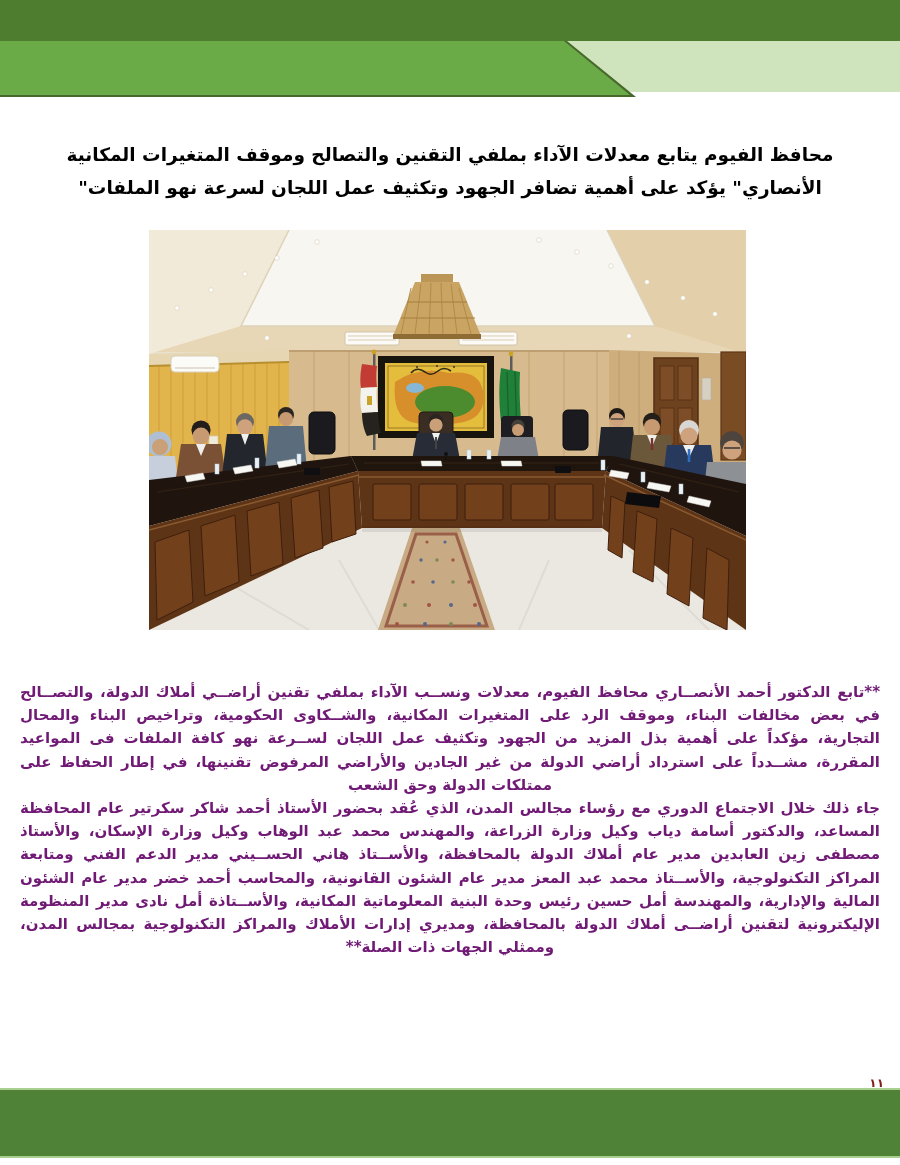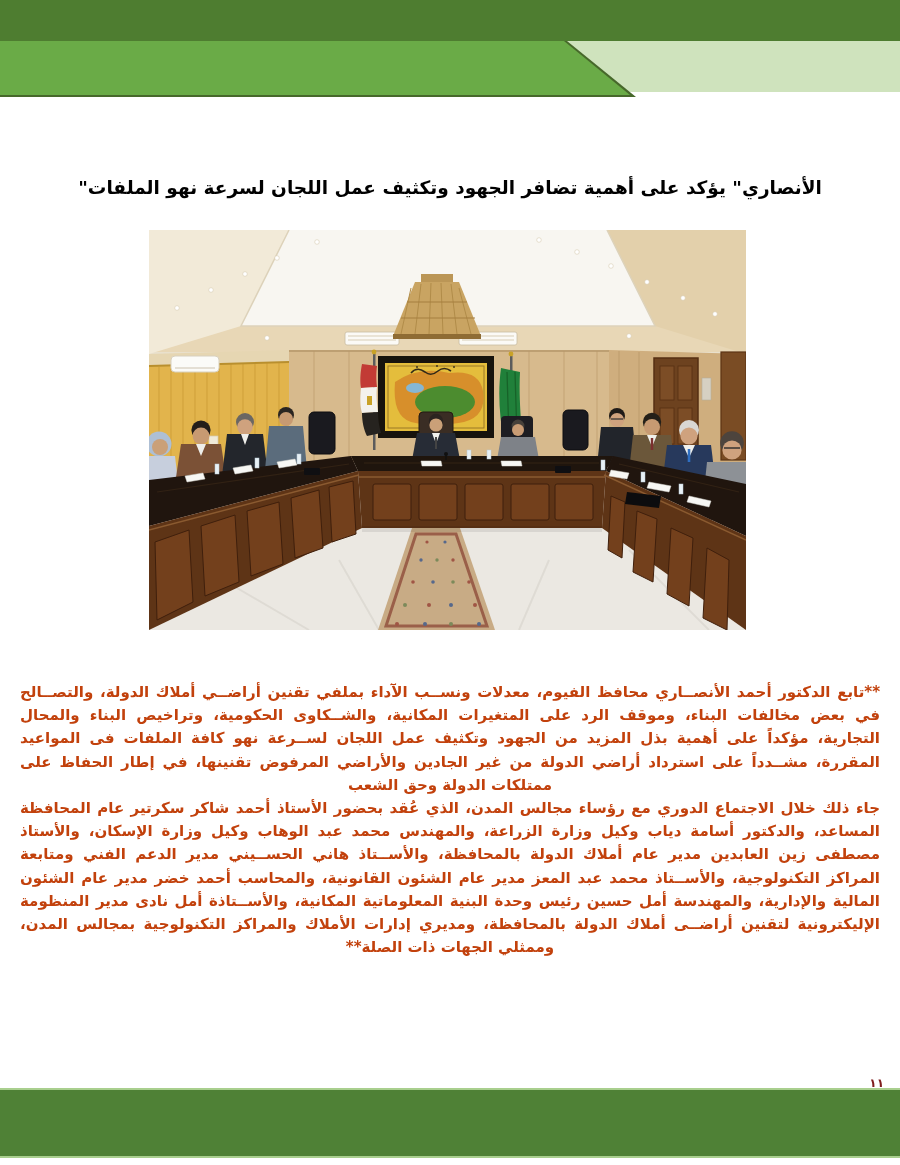--- a/index.html
+++ b/index.html
@@ -16,40 +16,40 @@
   .band-mid{position:absolute;top:0;left:0;width:900px;height:54px;background:#6aab47;
     clip-path:polygon(0 0,564px 0,630px 54px,0 54px);}
   
   .title{position:absolute;top:126px;left:60px;width:780px;direction:rtl;text-align:center;
     font-weight:bold;font-size:18.5px;line-height:33px;color:#000;}
   
   .photo{position:absolute;left:149px;top:230px;width:597px;height:400px;}
   .photo svg{display:block;width:597px;height:400px;}
   
   .body-text{position:absolute;top:681px;left:20px;right:20px;direction:rtl;
-    font-weight:bold;font-size:15px;line-height:23.2px;color:#c2410c;}
+    font-weight:bold;font-size:15px;line-height:23.2px;color:#701a75;}
   .body-text p{margin:0;text-align:justify;text-align-last:center;}
   
   .page-num{position:absolute;top:1076px;right:16px;font-size:12px;font-weight:bold;color:#7f1d1d;z-index:5;}
   .footer-bar{position:absolute;top:1088px;left:0;width:900px;height:70px;background:#4f8136;
     border-top:2px solid #a9cf8e;border-bottom:2px solid #a9cf8e;box-sizing:border-box;}
 </style>
 </head>
 <body>
 
 <div class="page">
 
   <div class="bar-top"></div>
   <div class="band-wrap">
     <div class="band-light"></div>
     <div class="band-mid-edge"></div>
     <div class="band-mid"></div>
   </div>
 
-  <h1 class="title"><br><span>الأنصاري" يؤكد على أهمية تضافر الجهود وتكثيف عمل اللجان لسرعة نهو الملفات"</span></h1>
+  <h1 class="title"><span>محافظ الفيوم يتابع معدلات الآداء بملفي التقنين والتصالح وموقف المتغيرات المكانية</span><br><span>الأنصاري" يؤكد على أهمية تضافر الجهود وتكثيف عمل اللجان لسرعة نهو الملفات"</span></h1>
 
   <figure class="photo" style="margin:0">
     <svg viewBox="0 0 597 400" xmlns="http://www.w3.org/2000/svg">
 
       <rect x="0" y="0" width="597" height="400" fill="#e9e0cc"></rect>
 
       <g>
         <rect x="0" y="0" width="597" height="122" fill="#e8d7b6"></rect>
         <polygon points="0,0 140,0 92,96 0,124" fill="#f2ead8"></polygon>
         <polygon points="458,0 597,0 597,124 506,96" fill="#e3d0ab"></polygon>

